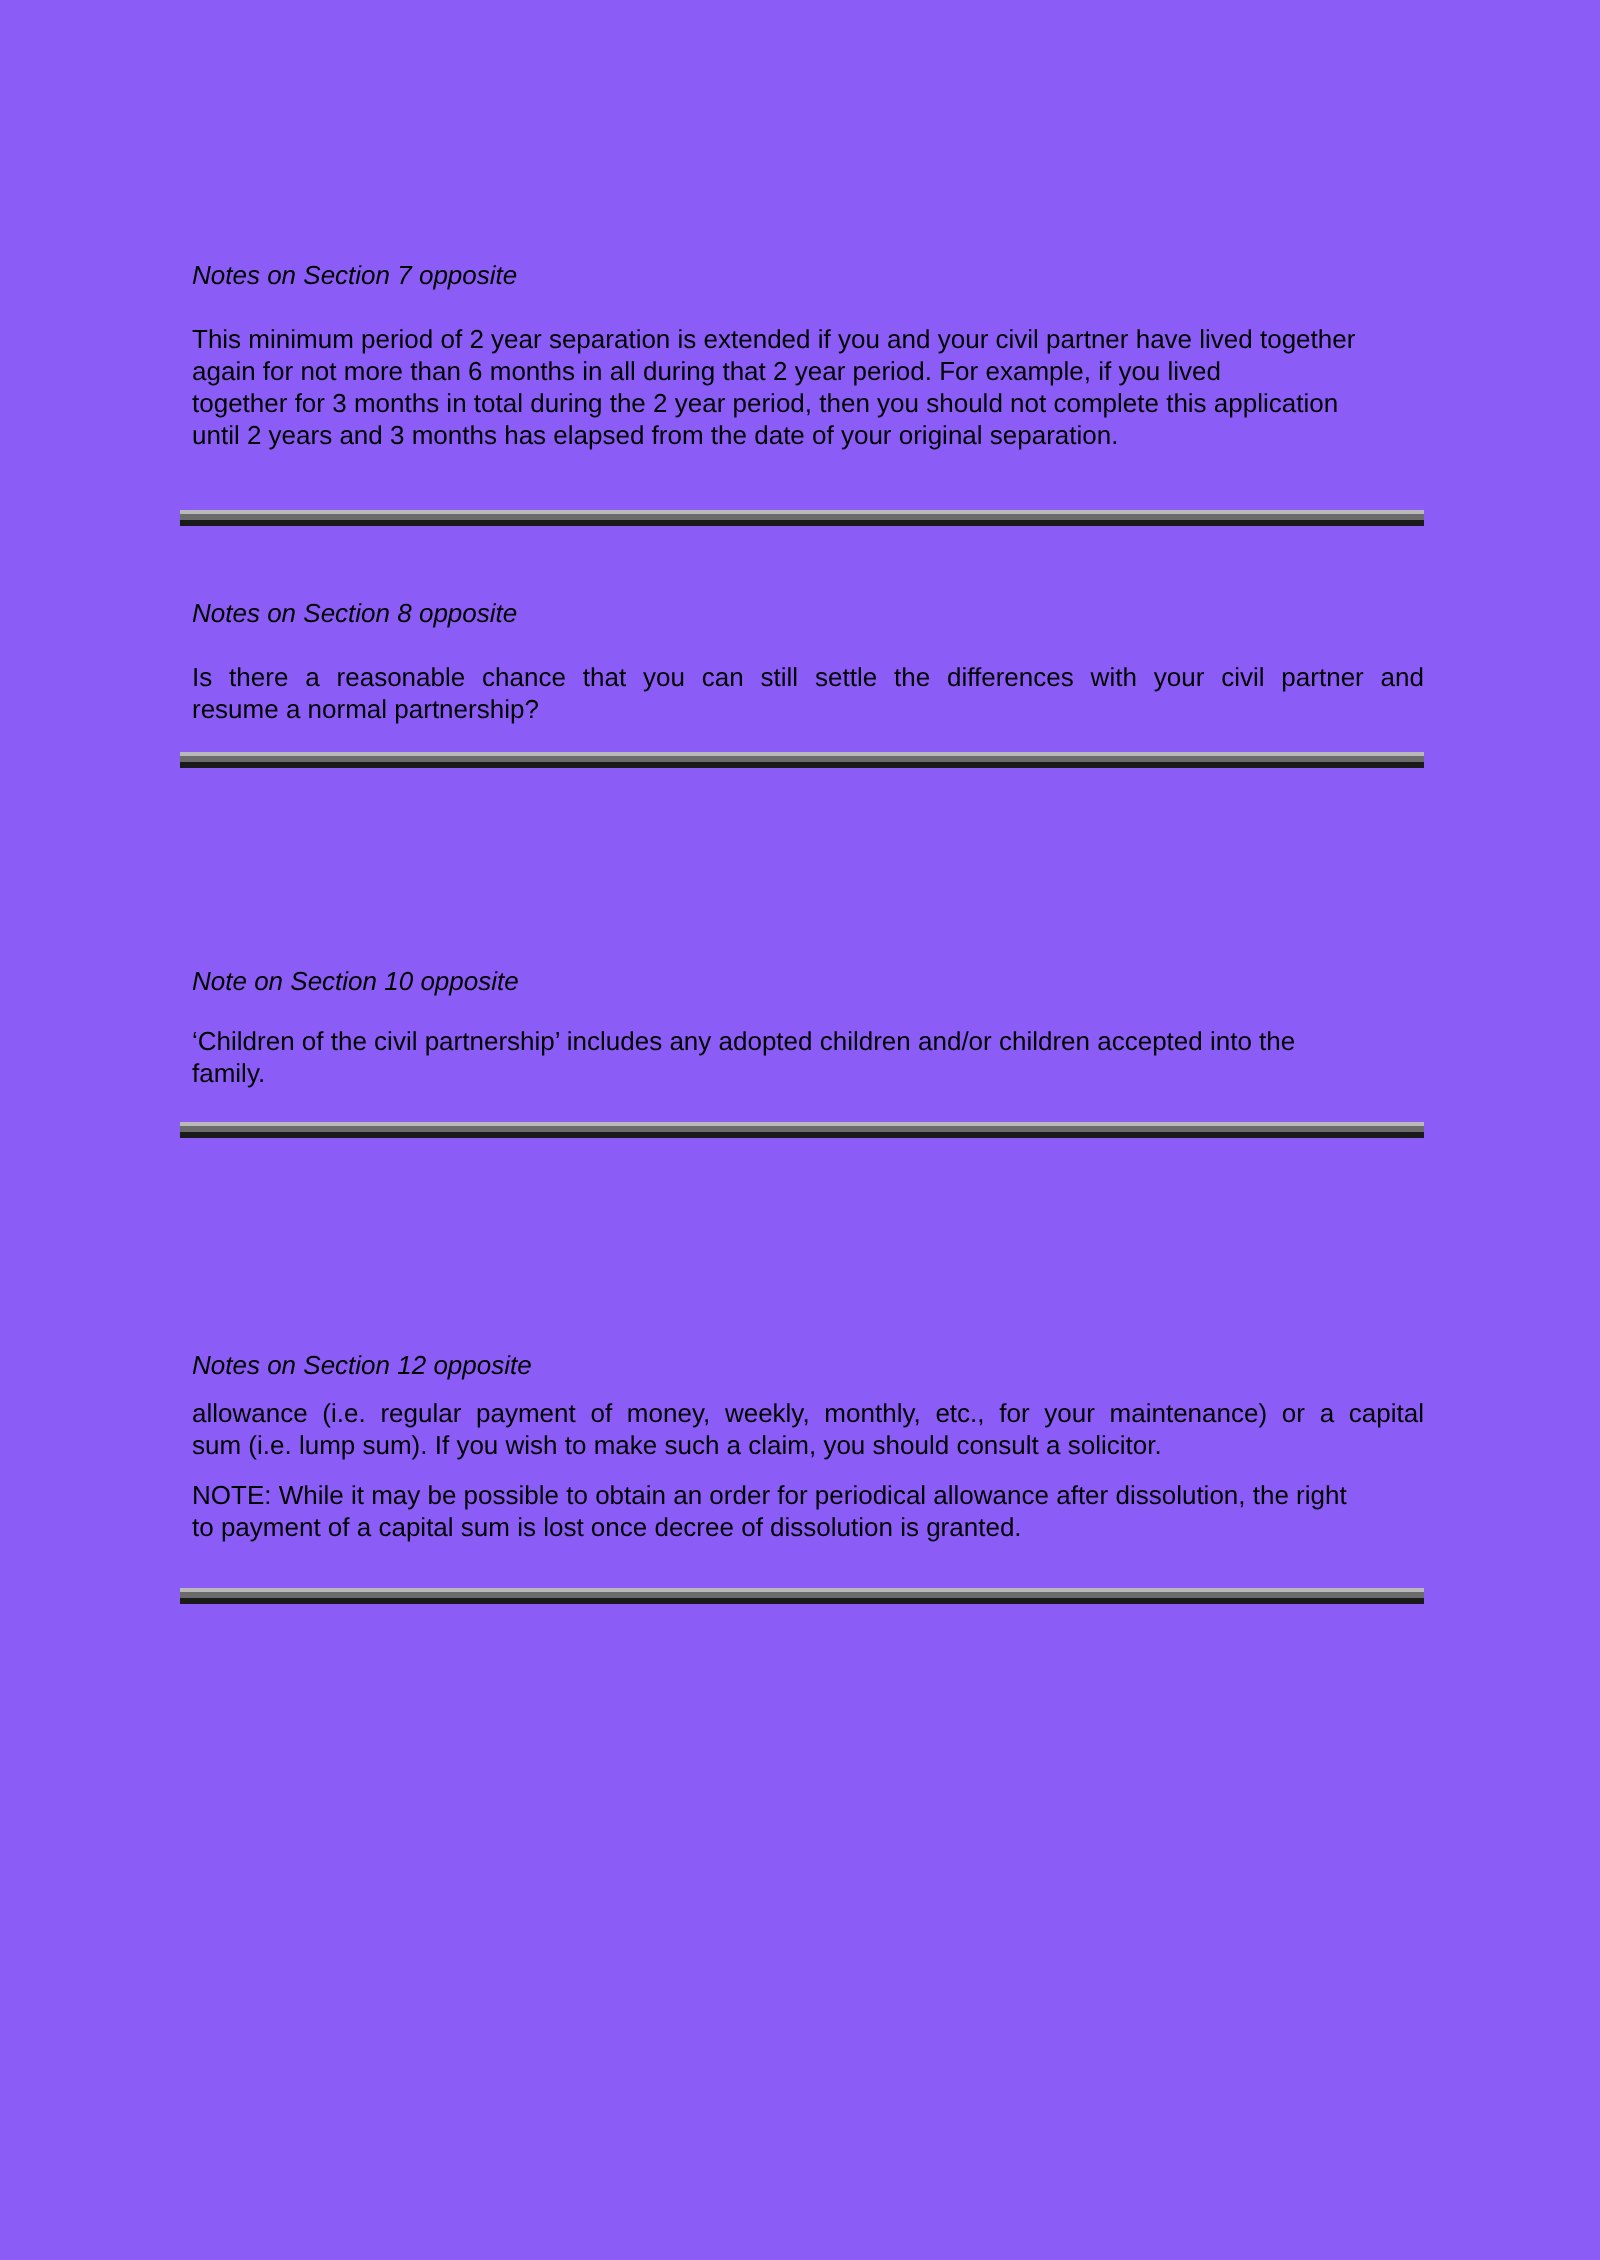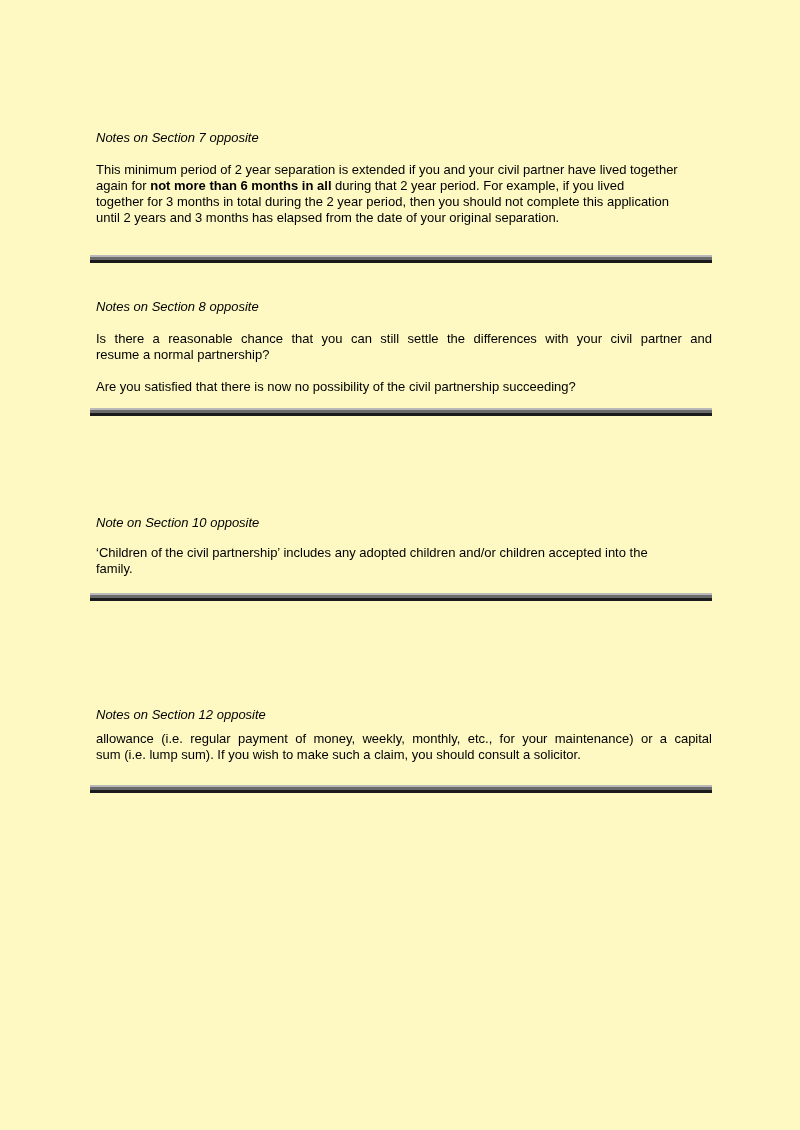--- a/index.html
+++ b/index.html
@@ -1,20 +1,20 @@
 <!DOCTYPE html>
 <html><head>
 <meta charset="utf-8">
 <style>
   html, body { margin: 0; padding: 0; background: #ffffff; }
   .page {
     position: relative;
     width: 800px;
     height: 1130px;
-    background: #fef9c3;
+    background: #8b5cf6;
     color: #000000;
     font-family: "Liberation Sans", sans-serif;
     font-size: 13px;
     line-height: 16px;
     overflow: hidden;
   }
   .content { padding-top: 130px; }
   .heading {
     font-style: italic;
     margin-left: 96px;
@@ -28,49 +28,49 @@
     margin-left: 90px;
     width: 622px;
     height: 8px;
     background: linear-gradient(to bottom,
       #b9b9b9 0px, #b9b9b9 2px,
       #6b6b6b 2px, #6b6b6b 5px,
       #1a1a1a 5px, #1a1a1a 8px);
   }
   .jl { text-align: justify; text-align-last: justify; }
   .jl-last { text-align: right; text-align-last: left; }
-  b { font-weight: bold; }
+  b { font-weight: normal; }
 </style>
 </head>
 <body>
 
 <div class="page">
   <div class="content">
 
     <div class="heading" style="margin-top:0">Notes on Section 7 opposite</div>
     <div class="para" style="margin-top:16px">This minimum period of 2 year separation is extended if you and your civil partner have lived together<br>again for <b>not more than 6 months in all</b> during that 2 year period. For example, if you lived<br>together for 3 months in total during the 2 year period, then you should not complete this application<br>until 2 years and 3 months has elapsed from the date of your original separation.</div>
 
     <div class="divider" style="margin-top:29px"></div>
 
     <div class="heading" style="margin-top:36px">Notes on Section 8 opposite</div>
     <div class="para" style="margin-top:16px">
         <div class="jl">Is there a reasonable chance that you can still settle the differences with your civil partner and</div>
         <div class="jl-last">resume a normal partnership?</div>
       </div>
-    <div class="para" style="margin-top:16px">Are you satisfied that there is now no possibility of the civil partnership succeeding?</div>
 
     <div class="divider" style="margin-top:13px"></div>
 
     <div class="heading" style="margin-top:99px">Note on Section 10 opposite</div>
     <div class="para" style="margin-top:14px">‘Children of the civil partnership’ includes any adopted children and/or children accepted into the<br>family.</div>
 
     <div class="divider" style="margin-top:16px"></div>
 
     <div class="heading" style="margin-top:106px">Notes on Section 12 opposite</div>
     <div class="para" style="margin-top:8px">
         <div class="jl">allowance (i.e. regular payment of money, weekly, monthly, etc., for your maintenance) or a capital</div>
         <div class="jl-last">sum (i.e. lump sum). If you wish to make such a claim, you should consult a solicitor.</div>
       </div>
+    <div class="para" style="margin-top:9px">NOTE: While it may be possible to obtain an order for periodical allowance after dissolution, the right<br>to payment of a capital sum is lost once decree of dissolution is granted.</div>
 
     <div class="divider" style="margin-top:22px"></div>
 
   </div>
 </div>
 
 </body></html>

